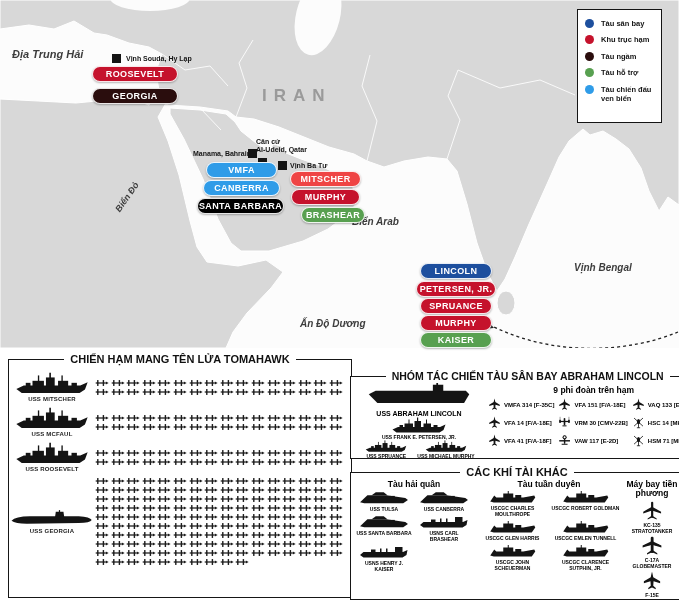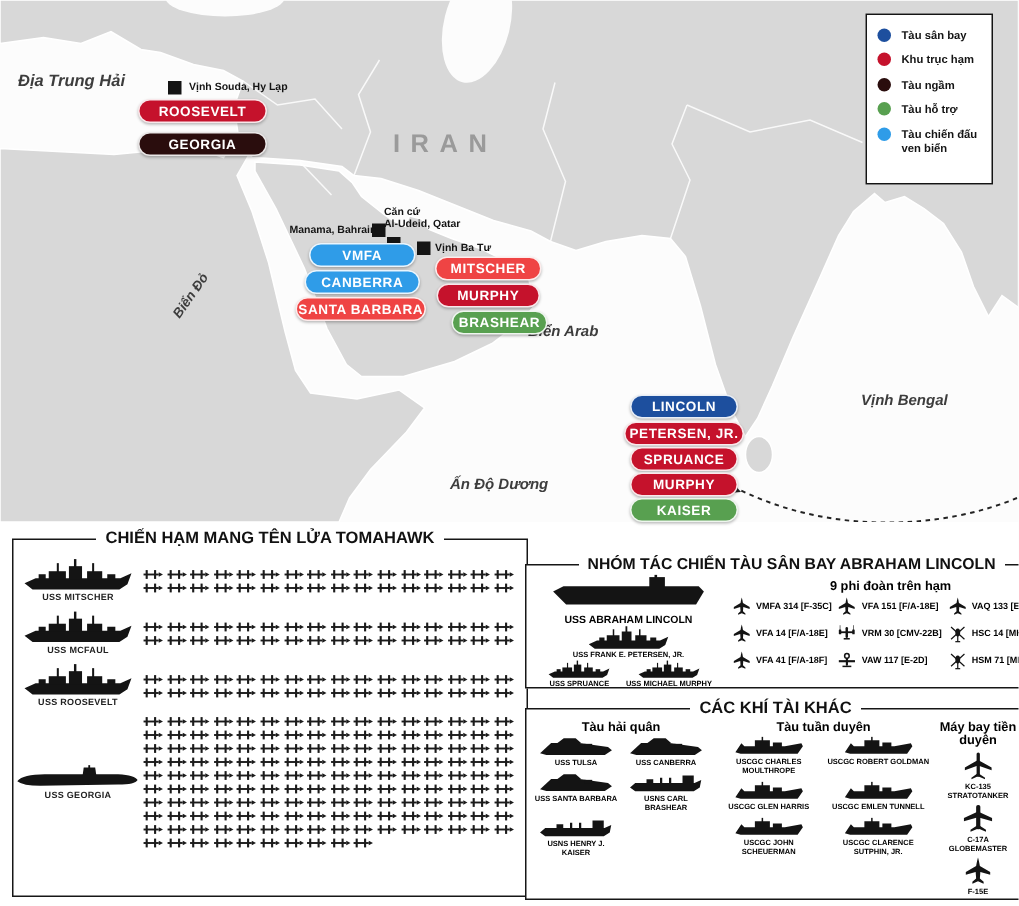--- a/index.html
+++ b/index.html
@@ -234,21 +234,21 @@
       </div>
 
       <div class="pill" style="left: 188px; top: 162px; width: 71px; background: rgb(47, 156, 232);">
         <span>VMFA</span>
       </div>
 
       <div class="pill" style="left: 185px; top: 180px; width: 77px; background: rgb(47, 156, 232);">
         <span>CANBERRA</span>
       </div>
 
-      <div class="pill" style="left: 179px; top: 198px; width: 87px; background: #ef4444;">
+      <div class="pill" style="left: 179px; top: 198px; width: 87px; background: #000000;">
         <span>SANTA BARBARA</span>
       </div>
 
       <div class="pill" style="left: 272px; top: 171px; width: 71px; background: #ef4444;">
         <span>MITSCHER</span>
       </div>
 
       <div class="pill" style="left: 273px; top: 189px; width: 69px; background: rgb(197, 18, 44);">
         <span>MURPHY</span>
       </div>
@@ -1299,21 +1299,21 @@
             <div class="asset-item">
               <svg class="sil icon-cutter">
                 <use width="100%" height="100%" href="#sym-cutter"></use>
               </svg>
               <span class="asset-name">USCGC CLARENCE SUTPHIN, JR.</span>
             </div>
 
         </div>
       </div>
       <div>
-        <div class="asset-h">Máy bay tiền duyên</div>
+        <div class="asset-h">Máy bay tiền phương</div>
         <div class="air-grid">
 
             <div class="asset-item">
               <svg class="sil icon-air">
                 <use width="100%" height="100%" href="#sym-tanker"></use>
               </svg>
               <span class="asset-name">KC-135
 STRATOTANKER</span>
             </div>
 

